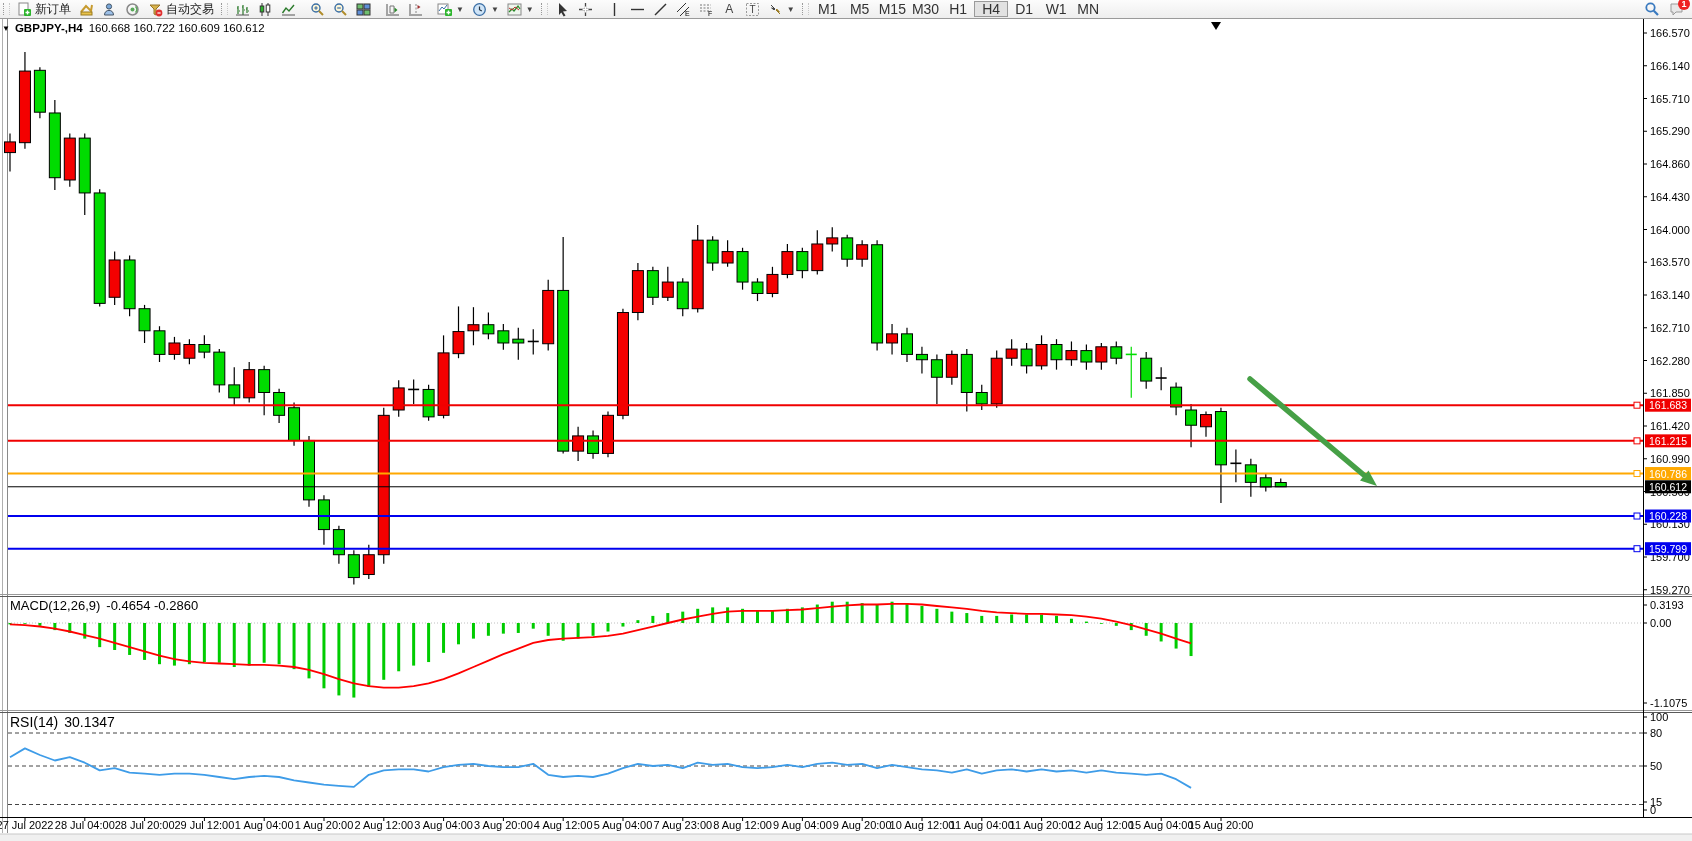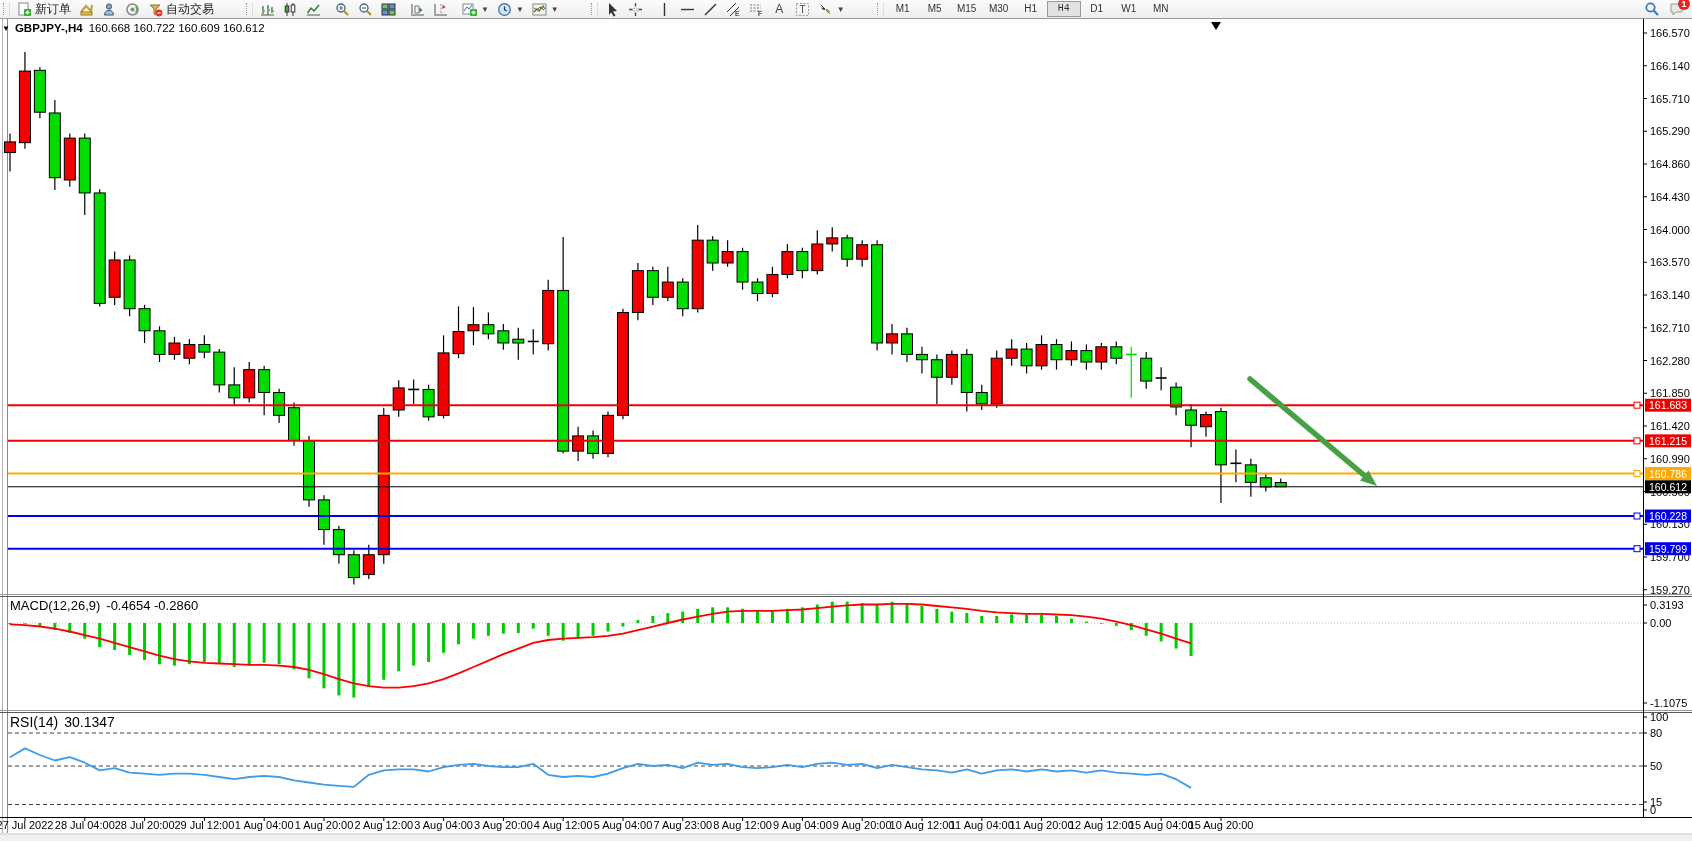--- a/index.html
+++ b/index.html
@@ -1,26 +1,26 @@
 <!DOCTYPE html>
 <html><head>
 <meta charset="utf-8">
 <style>
   html,body{margin:0;padding:0;width:1692px;height:841px;overflow:hidden;background:#fff;
     font-family:"Liberation Sans",sans-serif;-webkit-font-smoothing:antialiased;}
   #toolbar{position:absolute;left:0;top:0;width:1692px;height:18px;
     background:linear-gradient(#fcfcfc,#eeeeee);border-bottom:1px solid #b4b4b4;
-    display:flex;align-items:center;font-size:12px;color:#222;user-select:none;gap:25px;}
+    display:flex;align-items:center;font-size:12px;color:#222;user-select:none;}
   .tb-group{display:flex;align-items:center;height:18px;}
   .grip{width:5px;height:12px;border-left:1px dotted #9a9a9a;border-right:1px dotted #c8c8c8;margin:0 3px;}
   .tb-btn{display:flex;align-items:center;gap:3px;padding:0 4px;height:16px;cursor:default;}
   .ico{width:15px;height:15px;display:inline-flex;align-items:center;justify-content:center;}
   .caret{font-size:8px;color:#444;margin-left:1px;}
-  .tf-btn{min-width:26px;text-align:center;font-size:10px;color:#333;padding:1px 3px;height:14px;line-height:14px;}
-  .tf-btn.active{background:#e2e2e2;border:1px solid #9a9a9a;height:12px;line-height:12px;font-family:Liberation Mono, monospace;}
+  .tf-btn{min-width:26px;text-align:center;font-size:14px;color:#333;padding:1px 3px;height:14px;line-height:14px;}
+  .tf-btn.active{background:#e2e2e2;border:1px solid #9a9a9a;height:12px;line-height:12px;}
   .sep-sp{width:6px;}
   #tb-right{margin-left:auto;display:flex;align-items:center;margin-right:8px;gap:10px;}
   #notif{position:relative;}
   #badge{position:absolute;top:-4px;right:-6px;background:#e22;color:#fff;border-radius:50%;
     width:12px;height:12px;font-size:9px;line-height:12px;text-align:center;font-weight:bold;}
   #chart-svg{position:absolute;left:0;top:0;}
   #title{position:absolute;left:2px;top:22px;font-size:11.5px;color:#000;}
   #title .tri{font-size:8px;vertical-align:1px;margin-right:5px;}
   #macd-label{position:absolute;left:10px;top:598px;font-size:13px;color:#000;}
   #rsi-label{position:absolute;left:10px;top:714px;font-size:14px;color:#000;}

